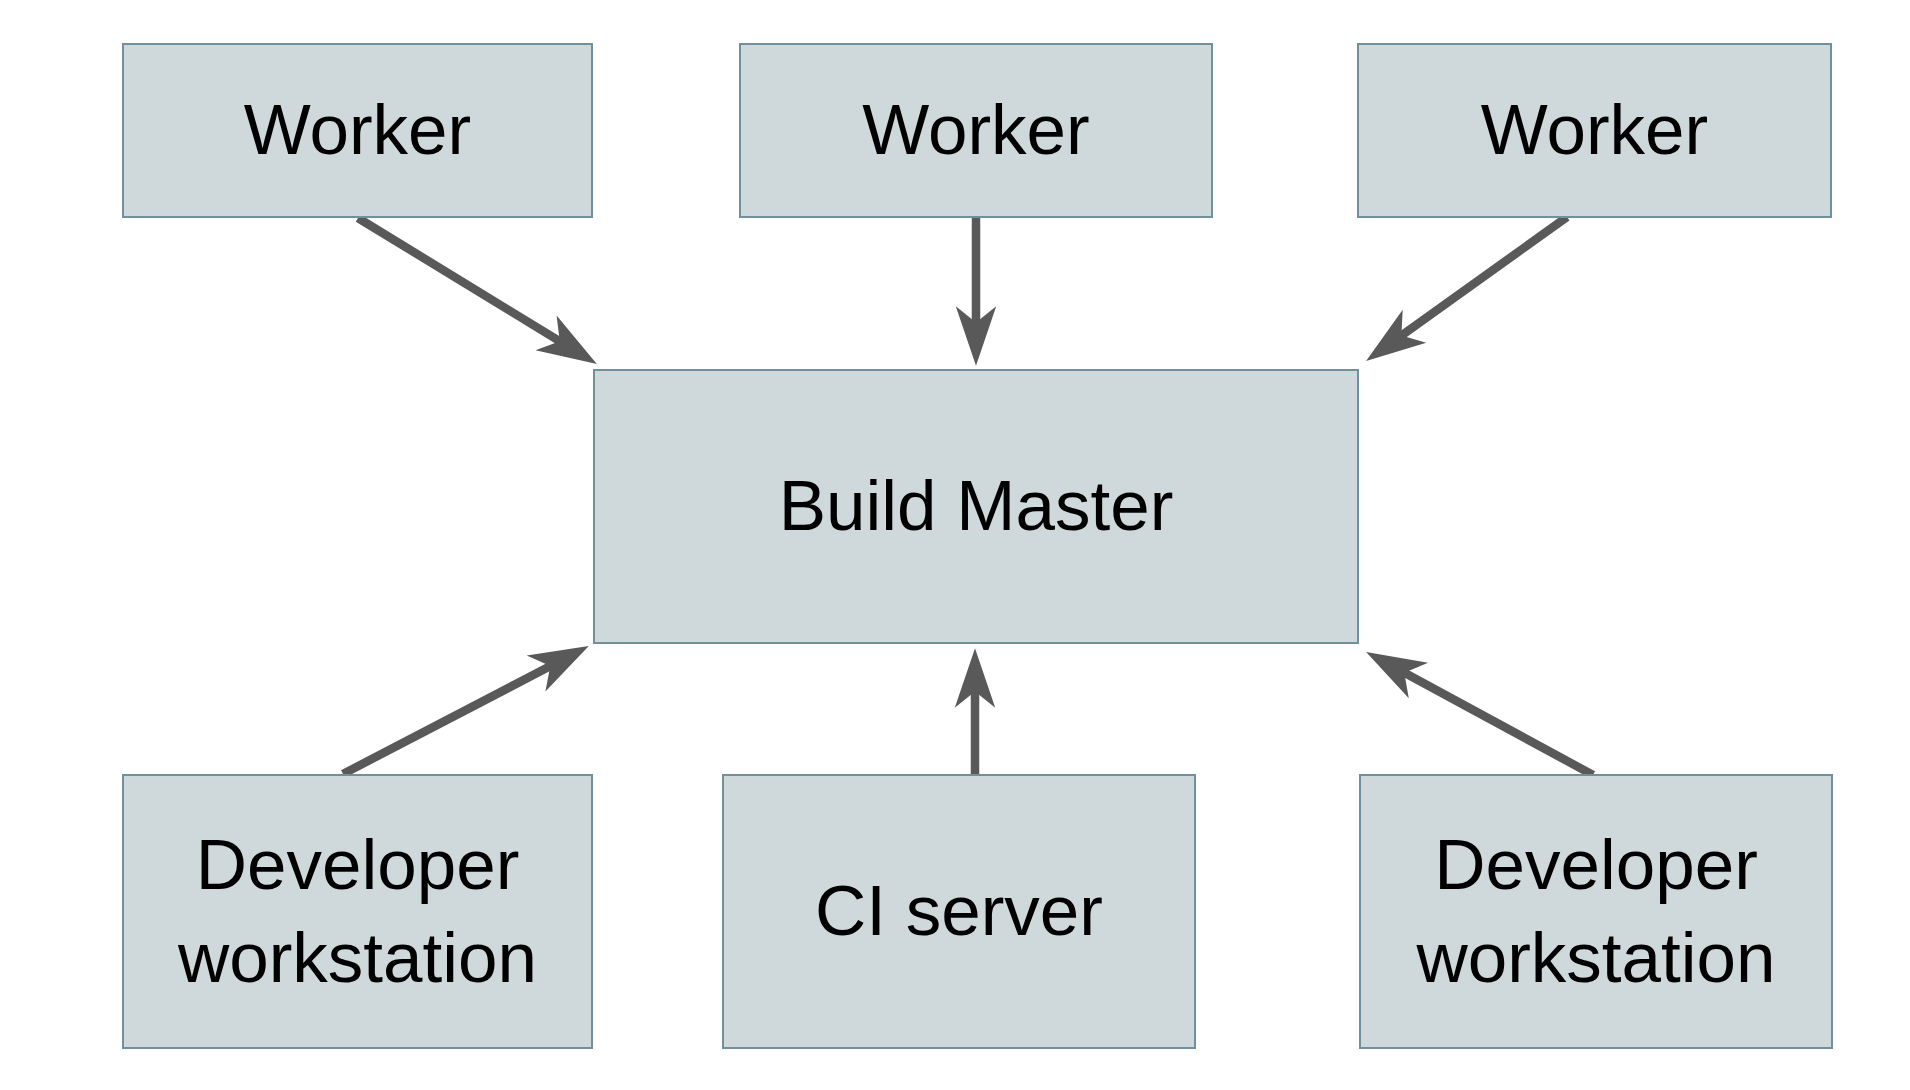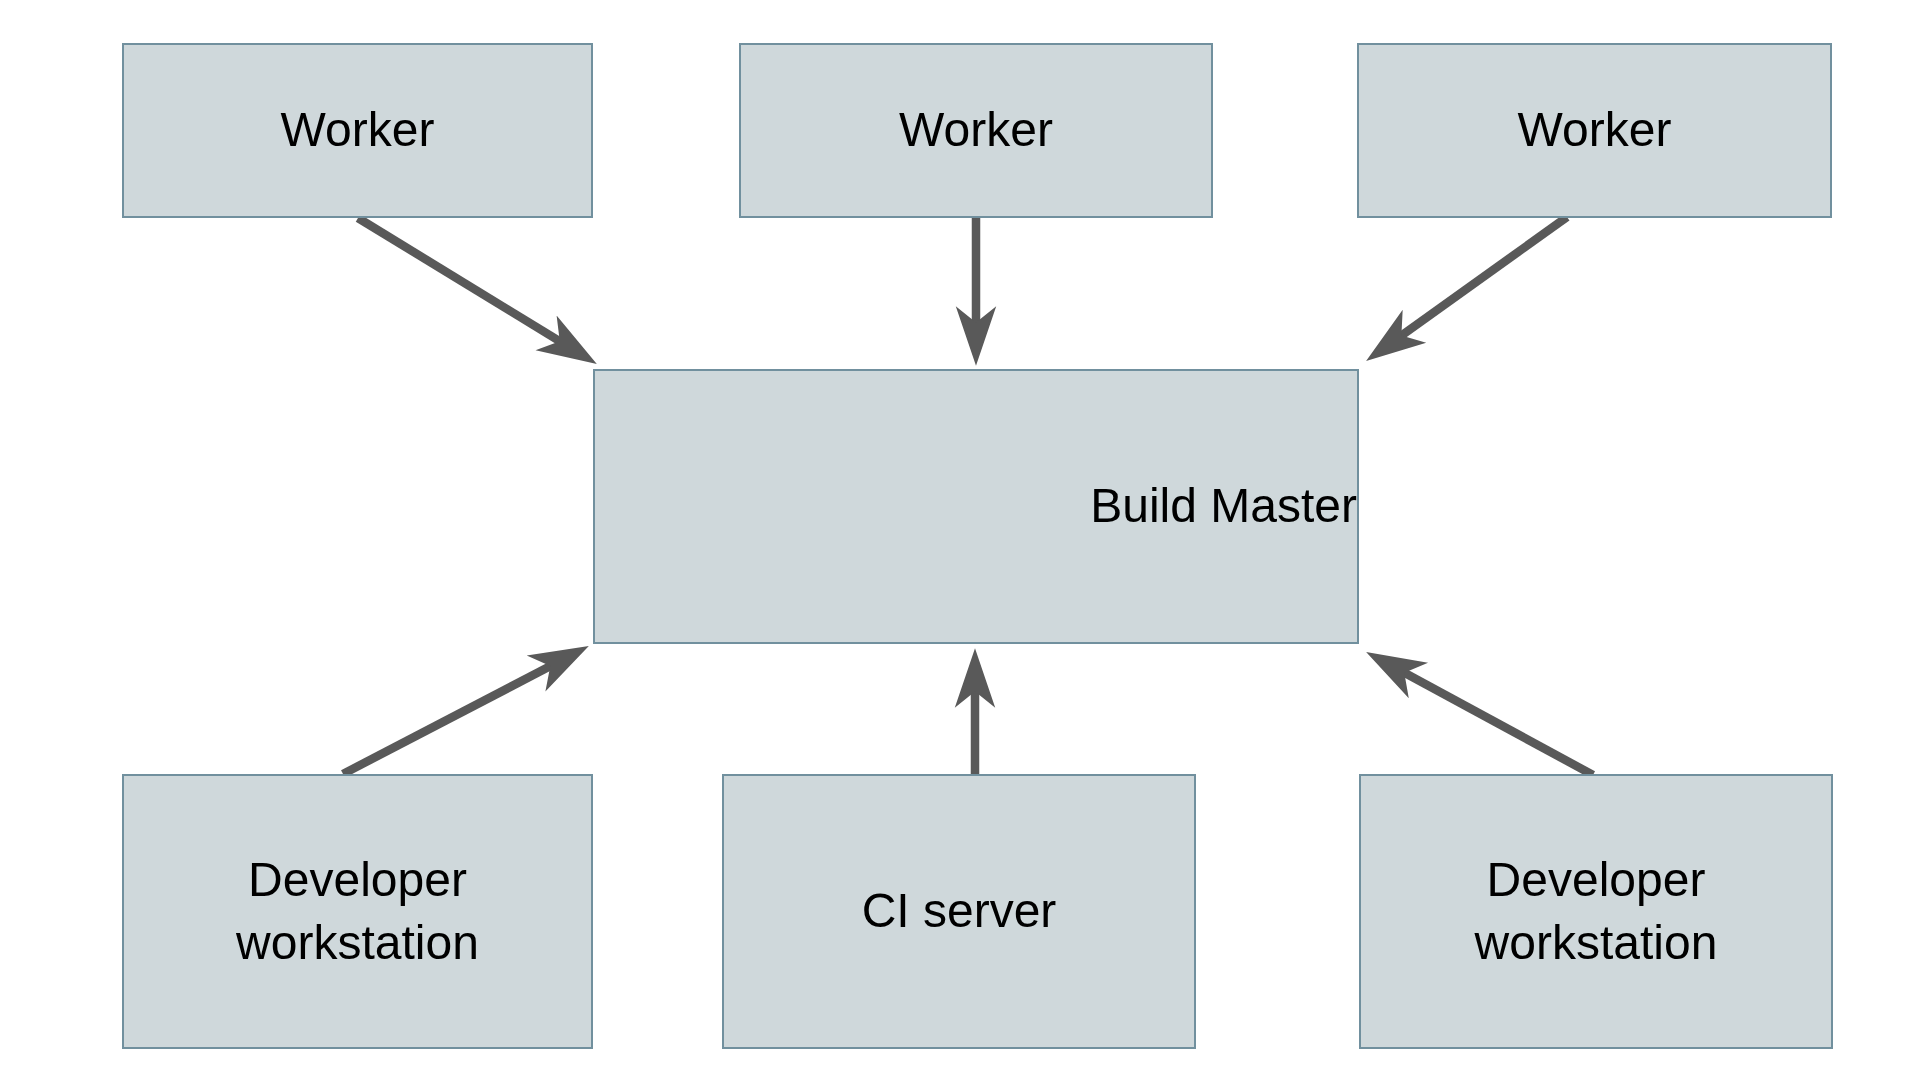--- a/index.html
+++ b/index.html
@@ -22,28 +22,28 @@
     position: absolute;
     box-sizing: border-box;
     background: var(--node-fill, #cfd8db);
     border: 2.5px solid var(--node-border, #71909e);
     display: flex;
     flex-direction: column;
     align-items: center;
     justify-content: center;
     text-align: center;
     color: var(--text, #000000);
-    font-size: 48px;
+    font-size: 71px;
     line-height: 1.3;
     white-space: nowrap;
   }
   #n-worker1 { left: 122px;  top: 43px;  width: 471px; height: 175px; }
   #n-worker2 { left: 739px;  top: 43px;  width: 474px; height: 175px; }
   #n-worker3 { left: 1357px; top: 43px;  width: 475px; height: 175px; }
-  #n-build   { left: 593px;  top: 369px; width: 766px; height: 275px; align-items: flex-end; }
+  #n-build   { left: 593px;  top: 369px; width: 766px; height: 275px; }
   #n-devl    { left: 122px;  top: 774px; width: 471px; height: 275px; }
   #n-ci      { left: 722px;  top: 774px; width: 474px; height: 275px; }
   #n-devr    { left: 1359px; top: 774px; width: 474px; height: 275px; }
   .edges {
     position: absolute;
     left: 0; top: 0;
     width: 1910px;
     height: 1090px;
     pointer-events: none;
   }

